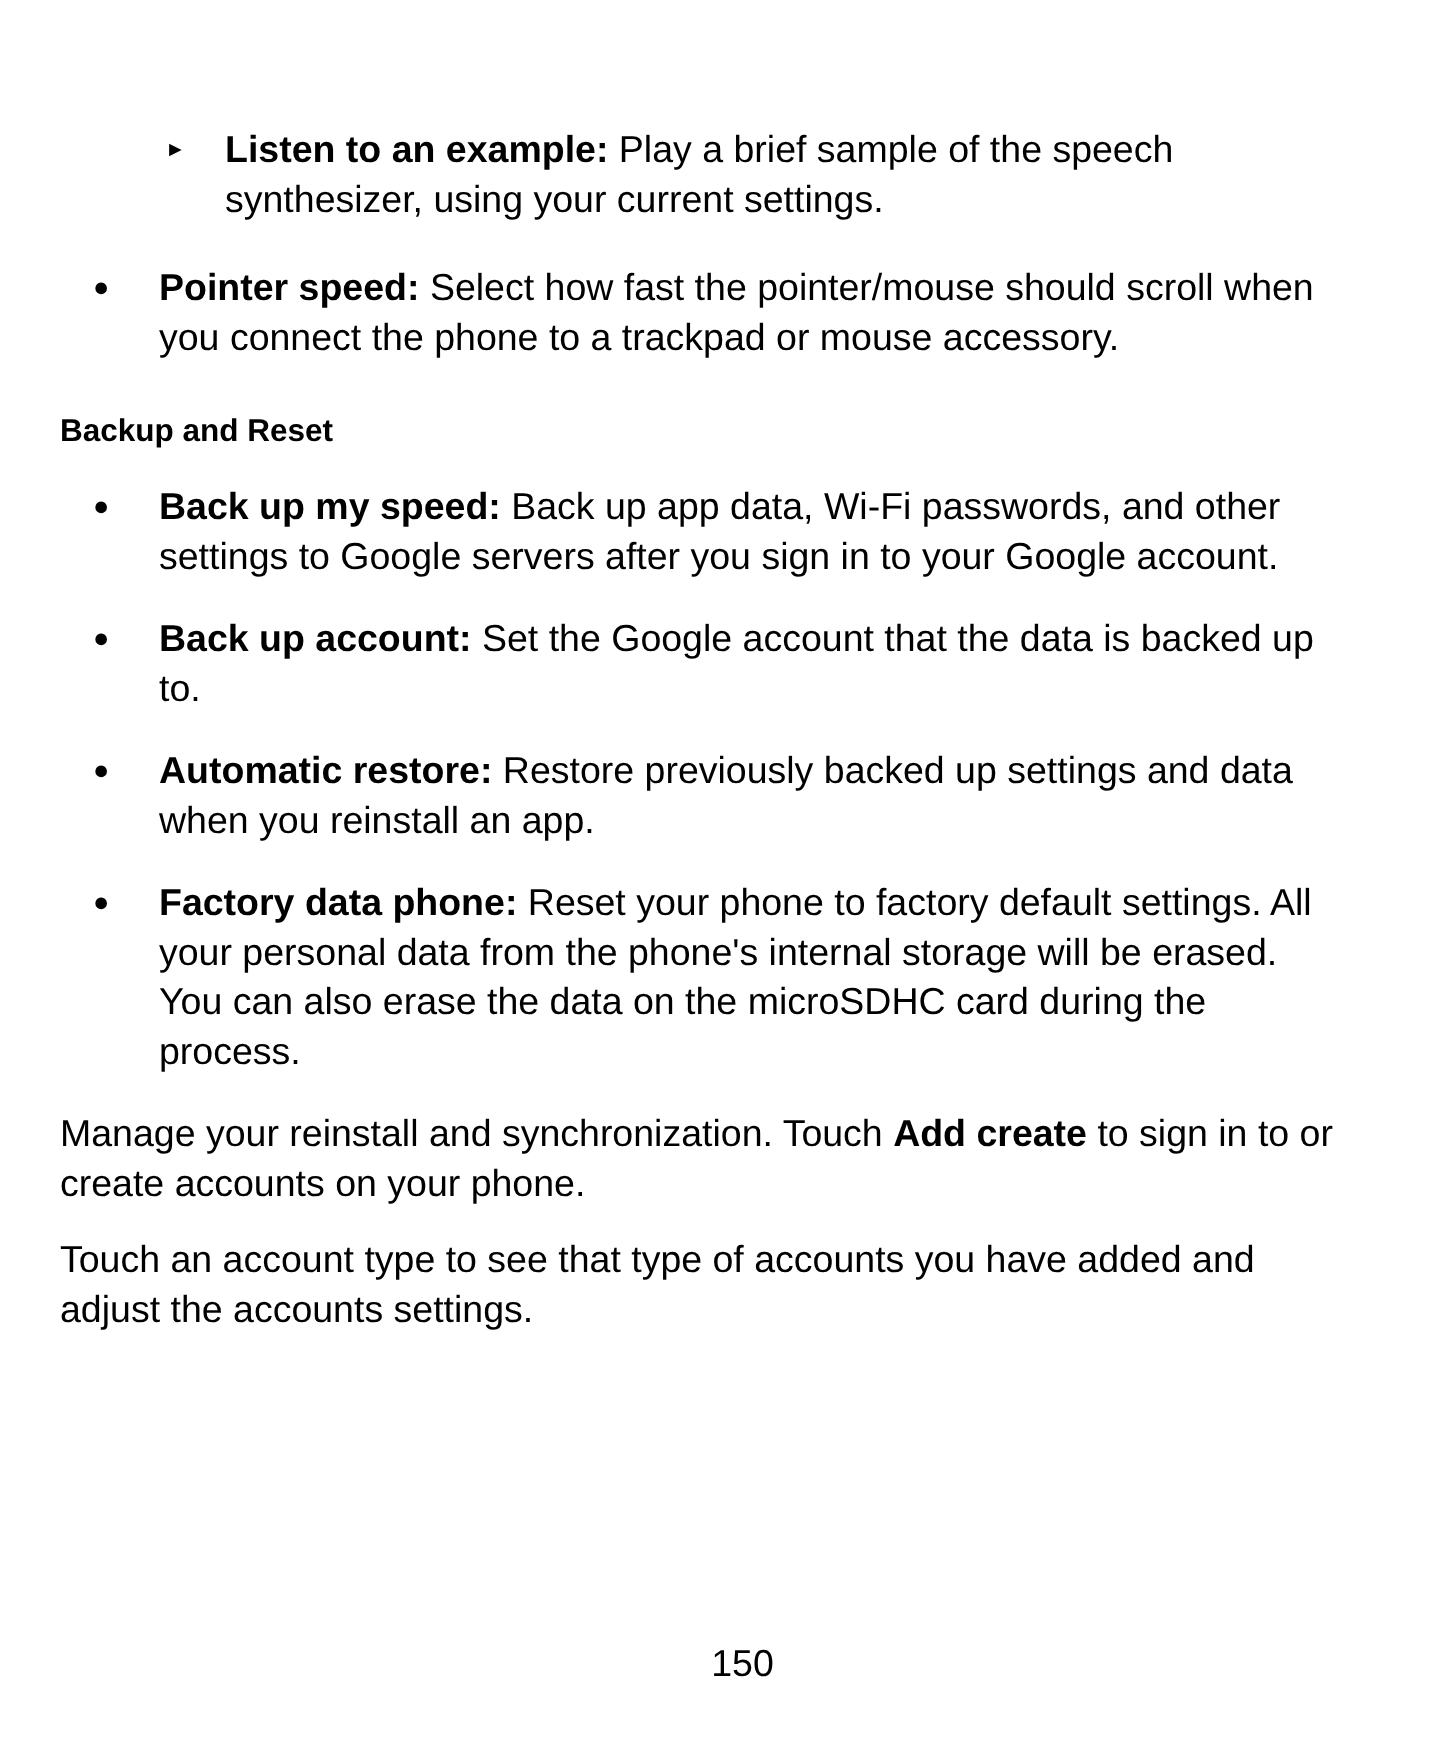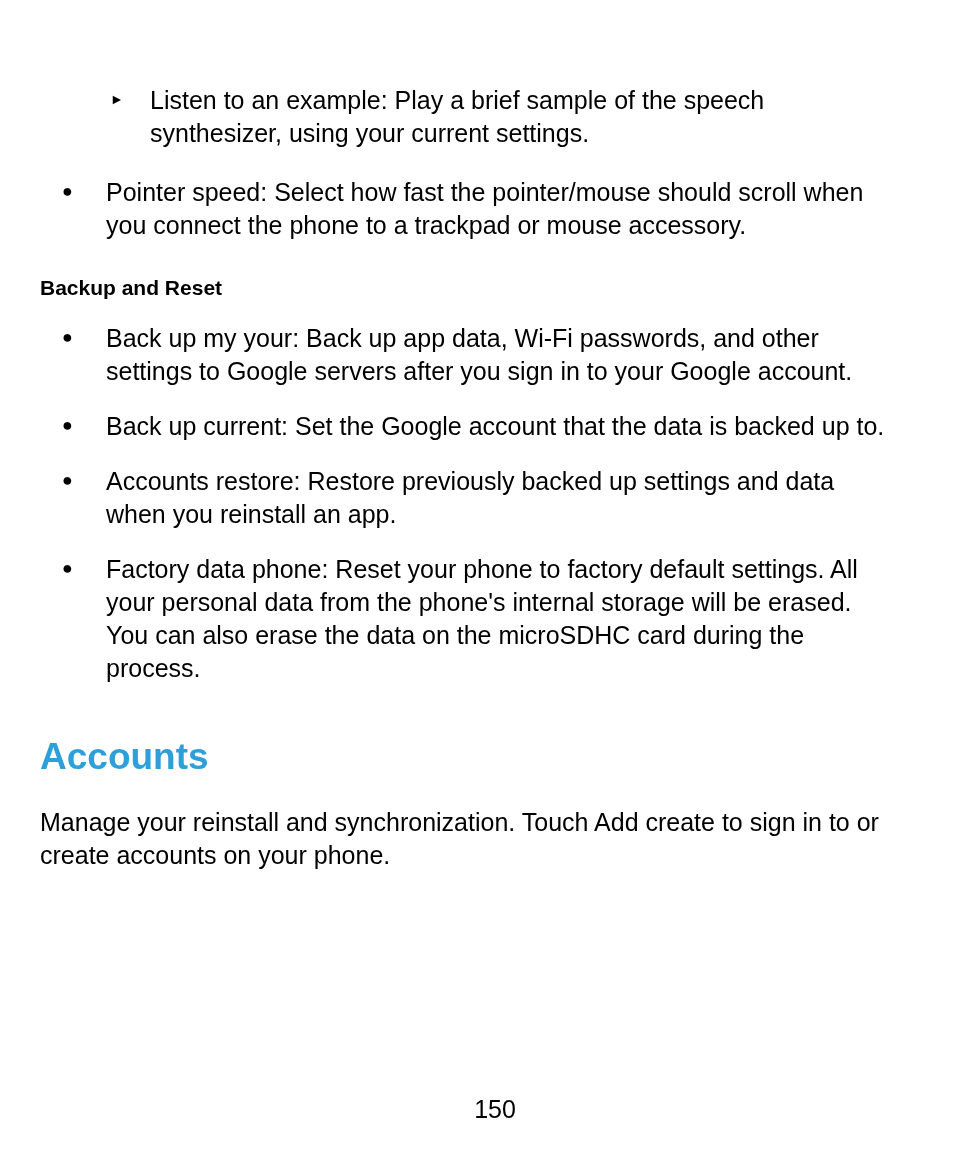--- a/index.html
+++ b/index.html
@@ -36,21 +36,21 @@
     margin-bottom: 22px;
     padding-left: 22px;
   }
   .bullet .marker {
     width: 44px;
     flex-shrink: 0;
     font-size: 18px;
     padding-top: 4px;
   }
   .bold {
-    font-weight: normal;
+    font-weight: bold;
   }
   h2 {
     font-size: 21px;
     font-weight: bold;
     margin: 32px 0 20px 0;
   }
   h1 {
     font-size: 37px;
     font-weight: bold;
     color: #2d9fd9;
@@ -87,48 +87,48 @@
       <span>
         <span class="bold">Pointer speed:</span><span> Select how fast the pointer/mouse should scroll when you connect the phone to a trackpad or mouse accessory.</span>
       </span>
     </div>
 
     <h2>Backup and Reset</h2>
 
     <div class="bullet">
       <span class="marker">●</span>
       <span>
-        <span class="bold">Back up my your:</span><span> Back up app data, Wi-Fi passwords, and other settings to Google servers after you sign in to your Google account.</span>
+        <span class="bold">Back up my speed:</span><span> Back up app data, Wi-Fi passwords, and other settings to Google servers after you sign in to your Google account.</span>
       </span>
     </div>
 
     <div class="bullet">
       <span class="marker">●</span>
       <span>
-        <span class="bold">Back up current:</span><span> Set the Google account that the data is backed up to.</span>
+        <span class="bold">Back up account:</span><span> Set the Google account that the data is backed up to.</span>
       </span>
     </div>
 
     <div class="bullet">
       <span class="marker">●</span>
       <span>
-        <span class="bold">Accounts restore:</span><span> Restore previously backed up settings and data when you reinstall an app.</span>
+        <span class="bold">Automatic restore:</span><span> Restore previously backed up settings and data when you reinstall an app.</span>
       </span>
     </div>
 
     <div class="bullet">
       <span class="marker">●</span>
       <span>
         <span class="bold">Factory data phone:</span><span> Reset your phone to factory default settings. All your personal data from the phone's internal storage will be erased. You can also erase the data on the microSDHC card during the process.</span>
       </span>
     </div>
 
-    <h1>Accounts</h1>
 
     <p class="para">
       <span>Manage your reinstall and synchronization. Touch </span><span class="bold">Add create</span><span> to sign in to or create accounts on your phone.</span>
     </p>
 
+    <p class="para">Touch an account type to see that type of accounts you have added and adjust the accounts settings.</p>
 
   </div>
 
   <div class="page-number">150</div>
 </div>
 
 </body></html>

